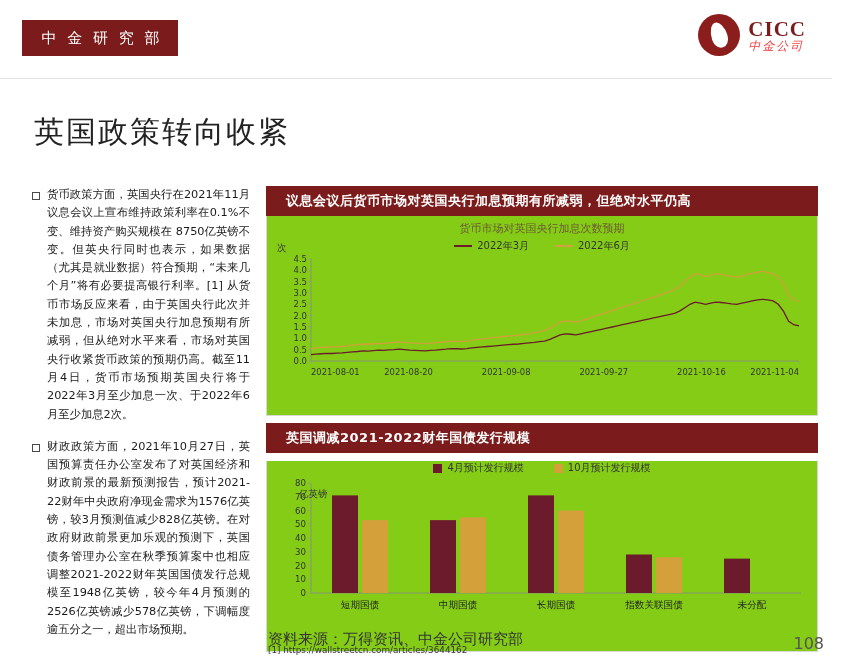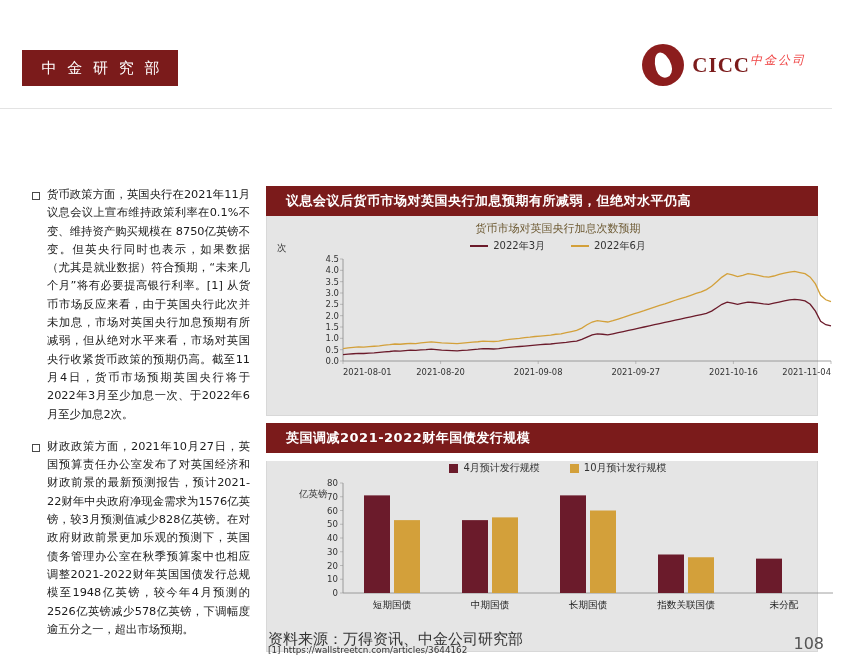--- a/index.html
+++ b/index.html
@@ -20,21 +20,20 @@
     width: 850px; height: 656px;
     background: #ffffff;
   }
   
   .header-bar {
     position: absolute;
     left: 0; top: 0;
     width: 832px; height: 78px;
     background: #ffffff;
     border-bottom: 1px solid #e3e3e3;
-    margin-top: 30px;
   }
   .header-accent {
     position: absolute;
     left: 22px; top: 20px;
     width: 4px; height: 36px;
     background: #7b1b1b;
   }
   .dept-tag {
     position: absolute;
     left: 26px; top: 20px;
@@ -65,21 +64,21 @@
     content: "";
     position: absolute;
     left: 13px; top: 8px;
     width: 16px; height: 26px;
     border-radius: 50% 50% 50% 50% / 60% 60% 40% 40%;
     background: #ffffff;
     transform: rotate(-18deg);
   }
   .logo-text {
     display: flex;
-    flex-direction: row;
+    flex-direction: column;
     line-height: 1.05;
   }
   .logo-en {
     font-size: 21px;
     font-weight: bold;
     color: #7b1b1b;
     letter-spacing: 1px;
     font-family: "Liberation Serif", serif;
   }
   .logo-cn {
@@ -134,23 +133,22 @@
     color: #ffffff;
     font-size: 13px;
     font-weight: bold;
     padding: 6px 20px;
     letter-spacing: .5px;
     font-family: "DejaVu Sans", sans-serif;
   }
   .panel-body {
     border: 1px solid #d8d8d8;
     border-top: none;
-    background: #e5e5e5;
+    background: #84cc16;
     position: relative;
-    padding-left: 32px;
   }
   .chart1-body { height: 199px; }
   .chart2-body { height: 190px; }
   .chart-title {
     text-align: center;
     font-size: 11px;
     color: #6d5a33;
     padding-top: 5px;
     font-family: "DejaVu Sans", sans-serif;
   }
@@ -210,20 +208,21 @@
     <div class="dept-tag">中 金 研 究 部</div>
     <div class="logo-wrap">
       <div class="logo-mark"></div>
       <div class="logo-text">
         <span class="logo-en">CICC</span>
         <span class="logo-cn">中金公司</span>
       </div>
     </div>
   </div>
 
+  <div class="page-title">英国政策转向收紧</div>
 
   <div class="left-col">
     <div class="bullet-item">
       <div class="bullet-square"></div>
       <div class="bullet-text">货币政策方面，英国央行在2021年11月议息会议上宣布维持政策利率在0.1%不变、维持资产购买规模在 8750亿英镑不变。但英央行同时也表示，如果数据（尤其是就业数据）符合预期，“未来几个月”将有必要提高银行利率。[1] 从货币市场反应来看，由于英国央行此次并未加息，市场对英国央行加息预期有所减弱，但从绝对水平来看，市场对英国央行收紧货币政策的预期仍高。截至11月4日，货币市场预期英国央行将于2022年3月至少加息一次、于2022年6月至少加息2次。</div>
     </div>
     <div class="bullet-item">
       <div class="bullet-square"></div>
       <div class="bullet-text">财政政策方面，2021年10月27日，英国预算责任办公室发布了对英国经济和财政前景的最新预测报告，预计2021-22财年中央政府净现金需求为1576亿英镑，较3月预测值减少828亿英镑。在对政府财政前景更加乐观的预测下，英国债务管理办公室在秋季预算案中也相应调整2021-2022财年英国国债发行总规模至1948亿英镑，较今年4月预测的2526亿英镑减少578亿英镑，下调幅度逾五分之一，超出市场预期。</div>
     </div>

